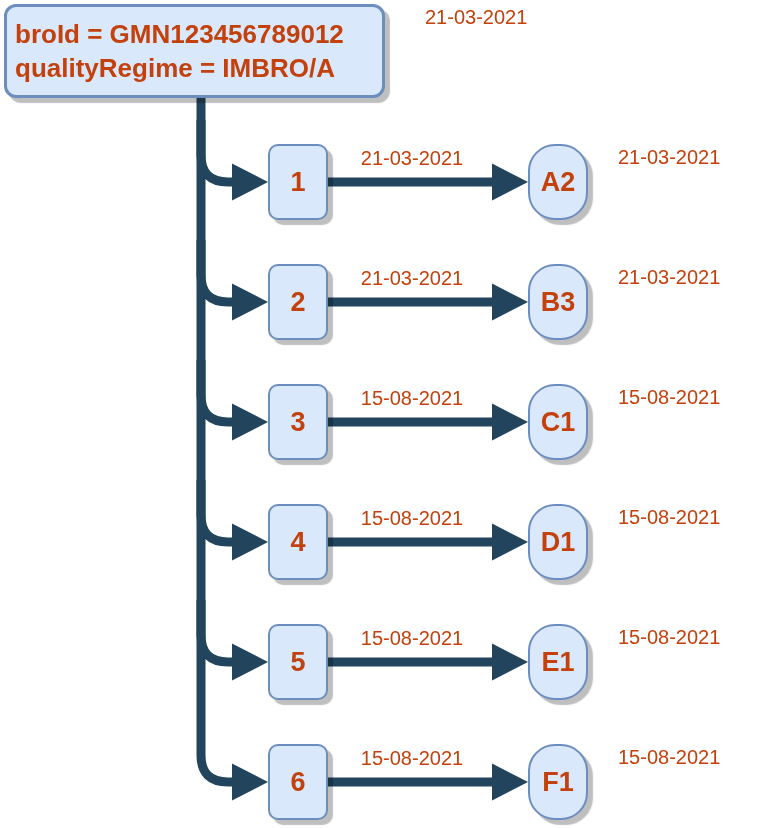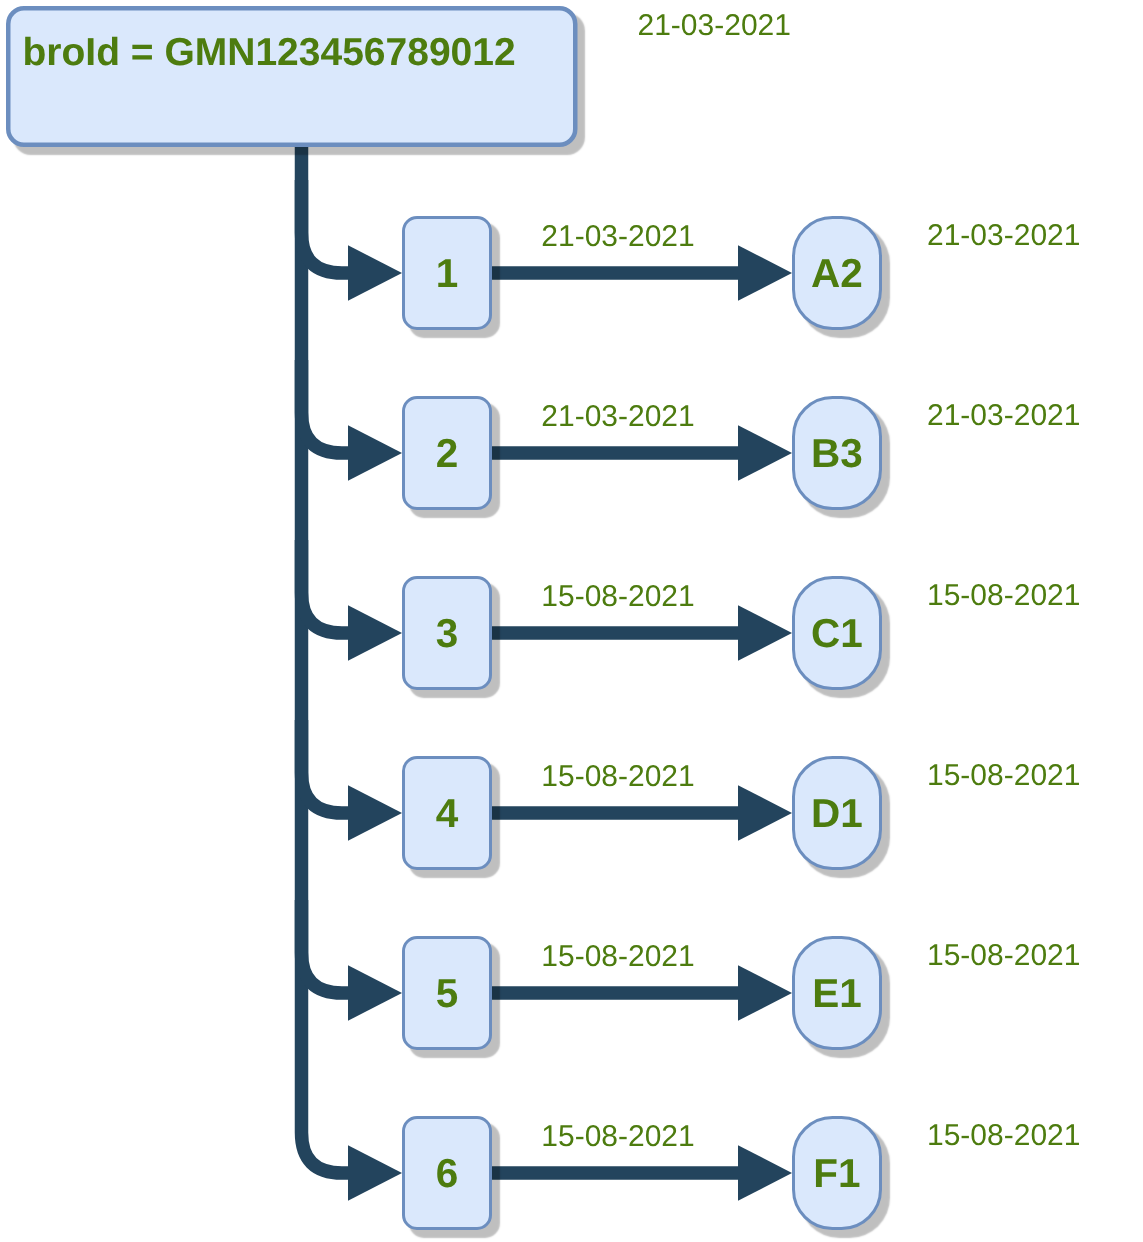--- a/index.html
+++ b/index.html
@@ -2,21 +2,21 @@
 <html style="--node-fill: #dae8fc; --node-border: #6c8ebf;"><head>
 <meta charset="utf-8">
 <style>
   html, body { margin: 0; padding: 0; background: #ffffff; }
   .canvas {
     position: relative;
     width: 762px;
     height: 828px;
     background: #ffffff;
     font-family: "Liberation Sans", sans-serif;
-    color: #4d7c0f;
+    color: #c2410c;
     overflow: hidden;
   }
   #connectors {
     position: absolute;
     left: 0; top: 0;
     width: 762px; height: 828px;
   }
   .root-node {
     position: absolute;
     left: 4px; top: 4px;
@@ -95,20 +95,21 @@
       <polygon points="232,643.5 268,662 232,680.5" fill="#23445d"></polygon>
       <path d="M 328 662 L 494 662" fill="none" stroke="#23445d" stroke-width="9"></path>
       <polygon points="492,643.5 528,662 492,680.5" fill="#23445d"></polygon>
       <polygon points="232,763.5 268,782 232,800.5" fill="#23445d"></polygon>
       <path d="M 328 782 L 494 782" fill="none" stroke="#23445d" stroke-width="9"></path>
       <polygon points="492,763.5 528,782 492,800.5" fill="#23445d"></polygon>
     </svg>
 
   <div class="root-node">
     <div>broId = GMN123456789012</div>
+    <div>qualityRegime = IMBRO/A</div>
   </div>
   <div class="date top-date">21-03-2021</div>
 
   <div class="row" style="top: 182px;">
     <div class="node num">1</div>
     <div class="date edge-date">21-03-2021</div>
     <div class="node letter">A2</div>
     <div class="date right-date">21-03-2021</div>
   </div>
 

